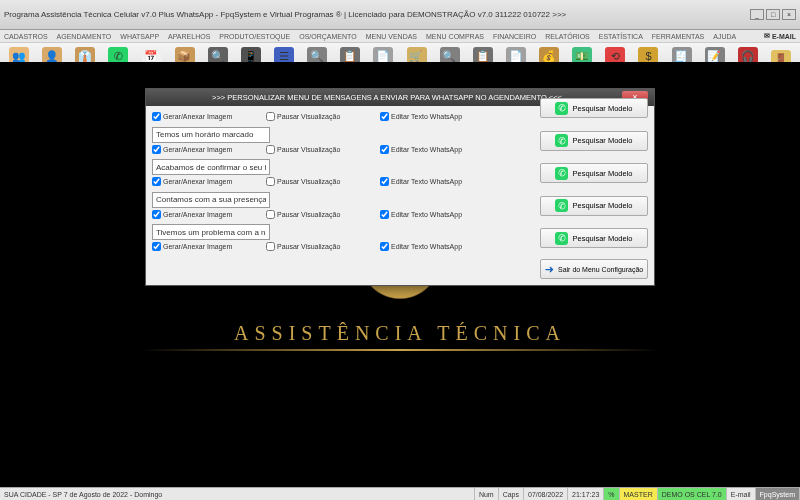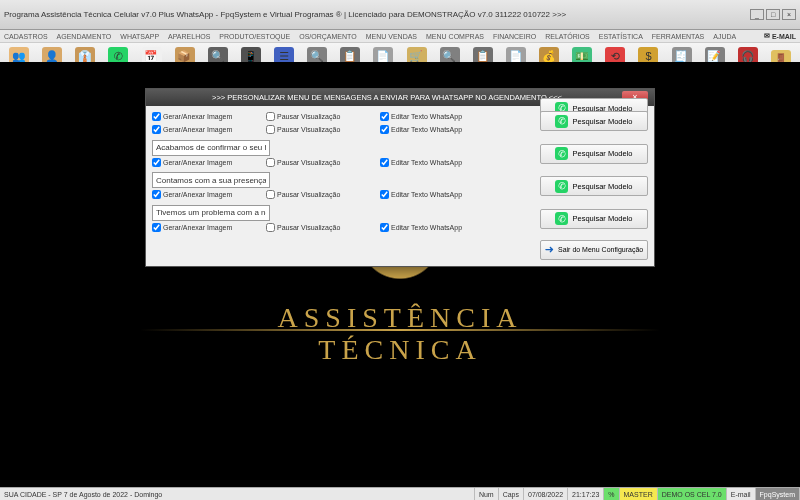--- a/index.html
+++ b/index.html
@@ -15,21 +15,21 @@
 .menubar .email { margin-left: auto; display: flex; align-items: center; gap: 2px; font-weight: bold; color: #333; }
 
 .toolbar { height: 34px; background: linear-gradient(#f5f5f5,#e0e0e0); display: flex; align-items: center; padding: 1px 3px; gap: 1px; border-bottom: 1px solid #999; overflow: hidden; }
 .tbtn { width: 36px; height: 31px; display: flex; flex-direction: column; align-items: center; justify-content: center; font-size: 5.5px; color: #333; cursor: pointer; border: 1px solid transparent; border-radius: 2px; }
 .tbtn .ticon { width: 20px; height: 18px; border-radius: 3px; margin-bottom: 1px; display: flex; align-items: center; justify-content: center; font-size: 11px; }
 
 .workspace { position: absolute; top: 62px; left: 0; right: 0; bottom: 13px; background: #000; display: flex; align-items: center; justify-content: center; overflow: hidden; }
 .bglogo { position: absolute; width: 400px; text-align: center; }
 .gear { width: 110px; height: 110px; margin: 0 auto; background: radial-gradient(circle,#3a3020 30%,#c9a34a 32%,#c9a34a 50%,transparent 52%); border-radius: 50%; position: relative; }
 .gear::before { content:""; position:absolute; inset:-10px; background: conic-gradient(#c9a34a 0 20deg,transparent 20deg 40deg,#c9a34a 40deg 60deg,transparent 60deg 80deg,#c9a34a 80deg 100deg,transparent 100deg 120deg,#c9a34a 120deg 140deg,transparent 140deg 160deg,#c9a34a 160deg 180deg,transparent 180deg 200deg,#c9a34a 200deg 220deg,transparent 220deg 240deg,#c9a34a 240deg 260deg,transparent 260deg 280deg,#c9a34a 280deg 300deg,transparent 300deg 320deg,#c9a34a 320deg 340deg,transparent 340deg 360deg); border-radius:50%; z-index:-1; -webkit-mask: radial-gradient(circle,transparent 44%,#000 45%); }
-.bgtext { font-size: 28px; letter-spacing: 6px; color: #c9a34a; font-weight: 300; margin-top: 8px; font-family: serif; }
+.bgtext { font-size: 20px; letter-spacing: 6px; color: #c9a34a; font-weight: 300; margin-top: 8px; font-family: serif; }
 .bgline { width: 520px; height: 2px; background: linear-gradient(90deg,transparent,#c9a34a,transparent); position: absolute; top: 145px; left: 50%; transform: translateX(-50%); }
 
 .dialog { position: absolute; top: 88px; left: 50%; transform: translateX(-50%); width: 510px; background: #f0f0f0; border: 1px solid #555; box-shadow: 0 3px 12px rgba(0,0,0,.5); z-index: 10; }
 .dlg-title { height: 17px; background: linear-gradient(#5a5a5a,#3a3a3a); color: #fff; font-size: 7.5px; display: flex; align-items: center; padding: 0 6px; }
 .dlg-title span { flex: 1; text-align: center; }
 .dlg-close { width: 26px; height: 13px; background: linear-gradient(#e07070,#c03030); border-radius: 2px; color: #fff; text-align: center; font-size: 9px; line-height: 12px; cursor: pointer; }
 .dlg-body { padding: 6px; }
 
 .msgrow { margin-bottom: 2px; }
 .msgrow .chks { display: flex; align-items: center; gap: 4px; font-size: 7px; color: #333; margin-bottom: 2px; }
@@ -202,21 +202,21 @@
                 <span>Gerar/Anexar Imagem</span>
               </label>
               <label class="c2">
                 <input type="checkbox" style="">
                 <span>Pausar Visualização</span>
               </label>
               <label class="c3">
                 <input type="checkbox" checked="" style="">
                 <span>Editar Texto WhatsApp</span>
               </label>
-            </div></div>
+            </div><input class="msginput" value="Temos um horário marcado" style=""></div>
           <div class="pesqbtn">
             <span class="wa">✆</span>
             <span>Pesquisar Modelo</span>
           </div>
         </div>
       </div>
       <div class="msgrow">
         <div class="rowflex">
           <div style="flex:1"><div class="chks">
               <label class="c1">

